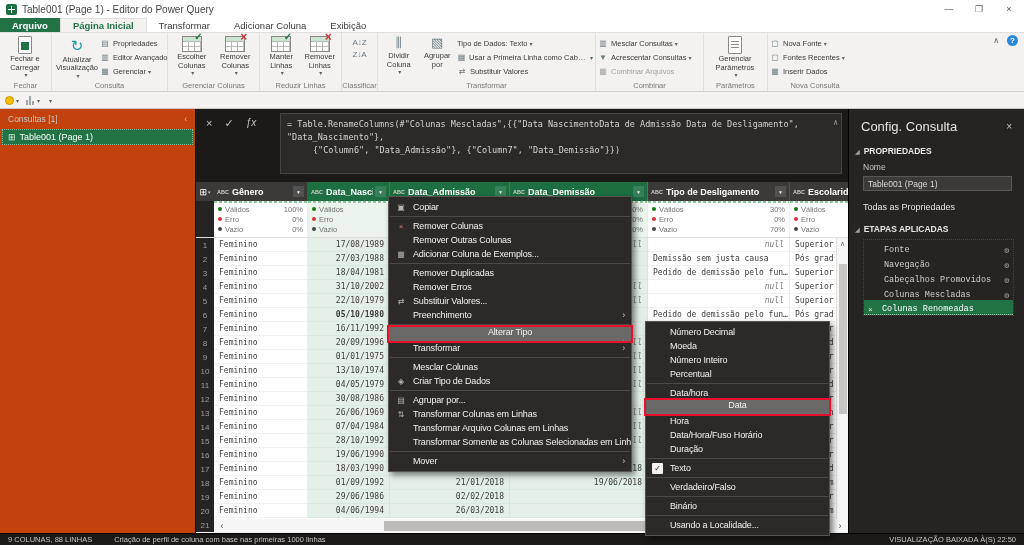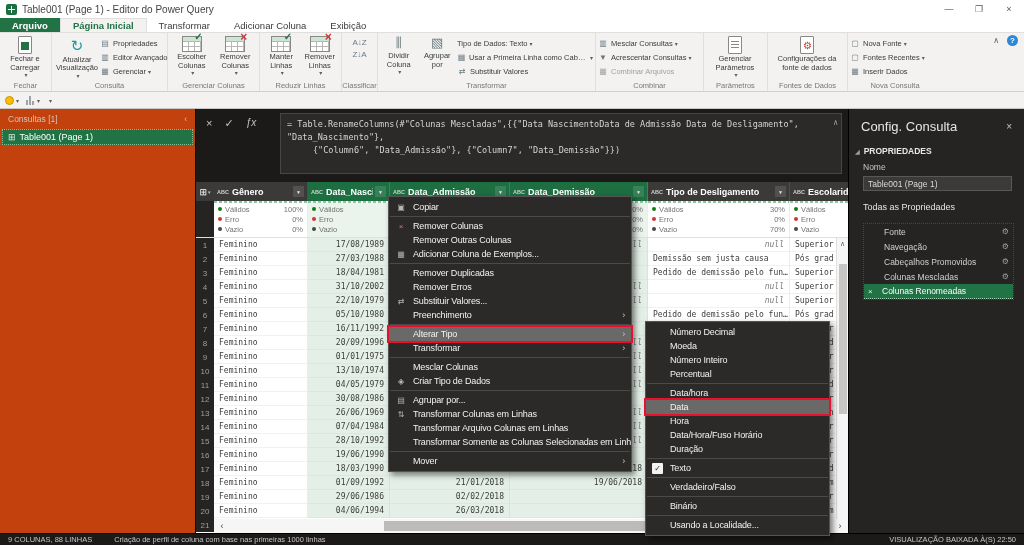--- a/index.html
+++ b/index.html
@@ -130,36 +130,36 @@
   .ctx{left:388px;top:196px;width:244px;}
   .sub{left:645px;top:321px;width:185px;z-index:51;}
   .m-item{height:14px;display:flex;align-items:center;font-size:9px;color:#f3f2f1;
           letter-spacing:-0.15px;white-space:nowrap;overflow:hidden;position:relative;}
   .m-item .m-ic{width:24px;flex:none;text-align:center;font-size:8px;color:#b8b6b4;}
   .m-item .m-ic.red{color:#e27b74;}
   .m-item .m-ic.chk{color:#2b2a29;background:#f3f2f1;width:11px;height:11px;margin:0 7px 0 6px;
         display:flex;align-items:center;justify-content:center;font-size:8px;border-radius:1px;}
   .m-item .m-ar{margin-left:auto;padding-right:6px;color:#c8c6c4;font-size:9px;}
   .m-item.hl{background:#6b6967;}
-  .m-item.redbox{box-shadow:0 0 0 2px #e8112d;z-index:2;}
+  .m-item.redbox{box-shadow:0 0 0 2px #e8112d;z-index:2;flex-direction:column;}
   .m-sep{height:1px;background:#4c4a48;margin:2px 1px;}
   
   .settings{position:absolute;left:848px;top:109px;width:176px;height:424px;background:#252423;
             border-left:1px solid #000;color:#c8c6c4;}
   .st-head{display:flex;align-items:center;justify-content:space-between;padding:10px 12px 8px 12px;
            font-size:13px;color:#e8e6e3;}
   .st-head .x{font-size:10px;color:#c8c6c4;}
   .st-sec{padding:4px 10px 2px 6px;font-size:8.5px;font-weight:bold;color:#e8e6e3;display:flex;align-items:center;}
   .st-sec .tri{font-size:6px;margin-right:4px;color:#a19f9d;}
   .st-sub{padding:4px 12px 2px 14px;font-size:8.5px;}
   .st-input{margin:2px 12px 6px 14px;height:15px;background:#3b3a39;border:1px solid #5a5855;
             color:#dcdad8;font-size:8.5px;display:flex;align-items:center;padding:0 4px;}
   .st-link{padding:5px 12px 8px 14px;font-size:9px;color:#e8e6e3;}
   .steps{margin:3px 10px 0 14px;border:1px dotted #484644;}
-  .step{height:15px;display:flex;align-items:center;font-size:8.5px;color:#d2d0ce;padding:0 4px 0 20px;position:relative;}
+  .step{height:15px;display:flex;align-items:flex-end;font-size:8.5px;color:#d2d0ce;padding:0 4px 0 20px;position:relative;font-family:Liberation Mono, monospace;}
   .step .gear{margin-left:auto;font-size:8px;color:#a19f9d;}
   .step.sel{background:#217346;color:#fff;padding-left:4px;border-bottom:1px dotted #9fd8b6;}
   .step .del{width:14px;font-size:8px;color:#e8e6e3;flex:none;}
   
   .statusbar{position:absolute;left:0;top:533px;width:1024px;height:12px;background:#1b1a19;
              border-top:1px solid #000;display:flex;align-items:center;font-size:7.5px;color:#c8c6c4;
              padding:0 8px;gap:22px;}
   .statusbar .right{margin-left:auto;}
 </style>
 </head>
@@ -303,27 +303,20 @@
 
     <div class="rgroup" style="width:64px">
       <div class="rbtn-big" style="width:58px">
         <span class="i-doc lines"></span>
         <span class="lbl">Gerenciar Parâmetros</span>
         <span class="caret">▾</span>
       </div>
       <div class="rg-label">Parâmetros</div>
     </div>
 
-    <div class="rgroup" style="width:80px">
-      <div class="rbtn-big" style="width:74px">
-        <span class="i-doc red-gear"></span>
-        <span class="lbl">Configurações da fonte de dados</span>
-      </div>
-      <div class="rg-label">Fontes de Dados</div>
-    </div>
 
     <div class="rgroup" style="width:94px;border-right:none">
       <div class="rcol">
         <div class="rbtn-sm">
           <span class="ric-sm">▢</span>
           <span>Nova Fonte</span>
           <span class="caret">▾</span>
         </div>
         <div class="rbtn-sm">
           <span class="ric-sm">▢</span>
@@ -567,21 +560,21 @@
           <div class="g-c" style="width: 94px;">Feminino</div>
           <div class="g-c green ar" style="width: 82px;">22/10/1979</div>
           <div class="g-c green ar" style="width: 120px;"></div>
           <div class="g-c green null ar" style="width: 138px;">null</div>
           <div class="g-c null ar" style="width: 142px;">null</div>
           <div class="g-c" style="width: 110px;">Superior</div>
         </div>
         <div class="g-row">
           <div class="g-rn">6</div>
           <div class="g-c" style="width: 94px;">Feminino</div>
-          <div class="g-c green ar" style="width: 82px;">05/10/1980</div>
+          <div class="g-c green ar" style="width: 82px; font-weight: bold;">05/10/1980</div>
           <div class="g-c green ar" style="width: 120px;"></div>
           <div class="g-c green ar" style="width: 138px;"></div>
           <div class="g-c" style="width: 142px;">Pedido de demissão pelo fun…</div>
           <div class="g-c" style="width: 110px;">Pós grad</div>
         </div>
         <div class="g-row">
           <div class="g-rn">7</div>
           <div class="g-c" style="width: 94px;">Feminino</div>
           <div class="g-c green ar" style="width: 82px;">16/11/1992</div>
           <div class="g-c green ar" style="width: 120px;"></div>
@@ -726,20 +719,24 @@
       <span>Config. Consulta</span>
       <span class="x">×</span>
     </div>
     <div class="st-sec">
       <span class="tri">◢</span>
       <span>PROPRIEDADES</span>
     </div>
     <div class="st-sub">Nome</div>
     <div class="st-input">Table001 (Page 1)</div>
     <div class="st-link">Todas as Propriedades</div>
+    <div class="st-sec">
+      <span class="tri">◢</span>
+      <span>ETAPAS APLICADAS</span>
+    </div>
     <div class="steps" id="steps">
         <div class="step">
           <span>Fonte</span>
           <span class="gear">⚙</span>
         </div>
         <div class="step">
           <span>Navegação</span>
           <span class="gear">⚙</span>
         </div>
         <div class="step">

